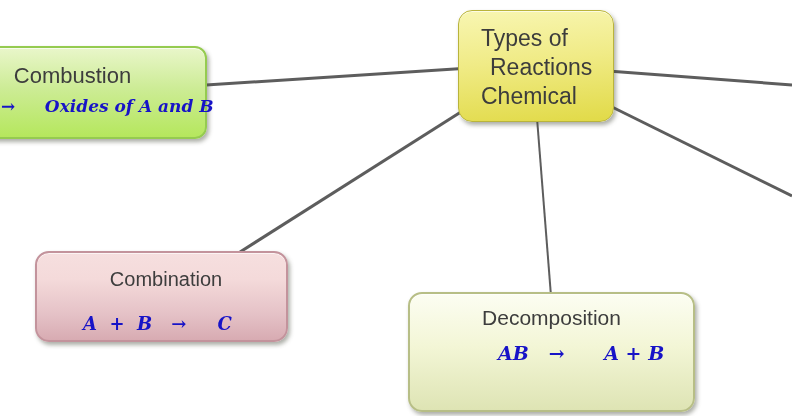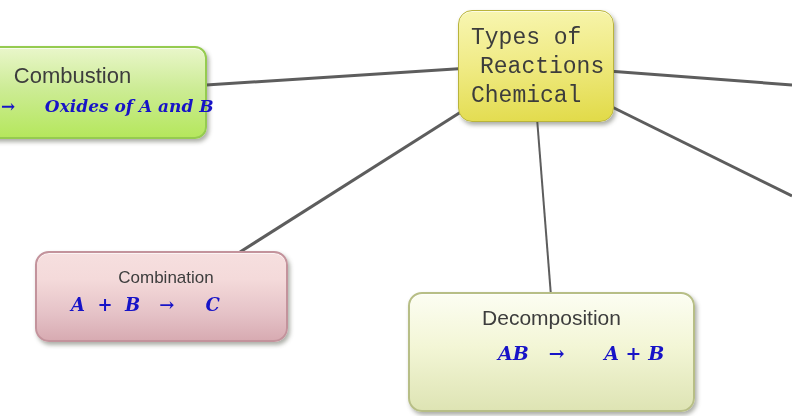--- a/index.html
+++ b/index.html
@@ -21,38 +21,38 @@
   }
   
   .node-center{
     left:458px;top:10px;width:156px;height:112px;border-radius:14px;
     background:linear-gradient(175deg,#f8f6b2 0%,#f0eb86 45%,#e1da47 100%);
     border:1px solid #b9b43b;
   }
   .node-center .title-line{
     display:block;color:#3c3c3c;font-size:23px;line-height:29px;text-align:left;
   }
-  .node-center .title{padding:13px 0 0 12px;font-family:Liberation Mono, monospace;}
+  .node-center .title{padding:13px 0 0 22px;}
   .node-center .title-line.l3{padding-left:9px;}
   
   .node-combustion{
     left:-62px;top:46px;width:269px;height:93px;border-radius:12px;
     background:linear-gradient(180deg,#e9f6ca 0%,#cdec96 45%,#b5e75d 100%);
     border:2px solid #95cb50;
   }
   .node-combustion .label{font-size:22px;margin-top:15px;}
   .node-combustion .formula{font-size:17px;margin-top:7px;padding-left:61px;}
   
   .node-combination{
     left:35px;top:251px;width:253px;height:91px;border-radius:14px;
     background:linear-gradient(180deg,#f6dfdf 0%,#f4dada 30%,#e5c2c7 70%,#d8abb2 100%);
     border:2px solid #c3939c;
   }
-  .node-combination .label{font-size:17px;margin-top:15px;padding-left:9px;}
-  .node-combination .formula{font-size:18px;margin-top:6px;padding-left:34px;}
+  .node-combination .label{font-size:20px;margin-top:15px;padding-left:9px;}
+  .node-combination .formula{font-size:18px;margin-top:22px;padding-left:46px;}
   
   .node-decomposition{
     left:408px;top:292px;width:287px;height:120px;border-radius:14px;
     background:linear-gradient(180deg,#fcfdf2 0%,#f3f6d6 45%,#dee4b4 100%);
     border:2px solid #b7be86;
   }
   .node-decomposition .label{font-size:21px;margin-top:12px;}
   .node-decomposition .formula{font-size:19px;margin-top:12px;padding-left:88px;}
 </style>
 </head>

